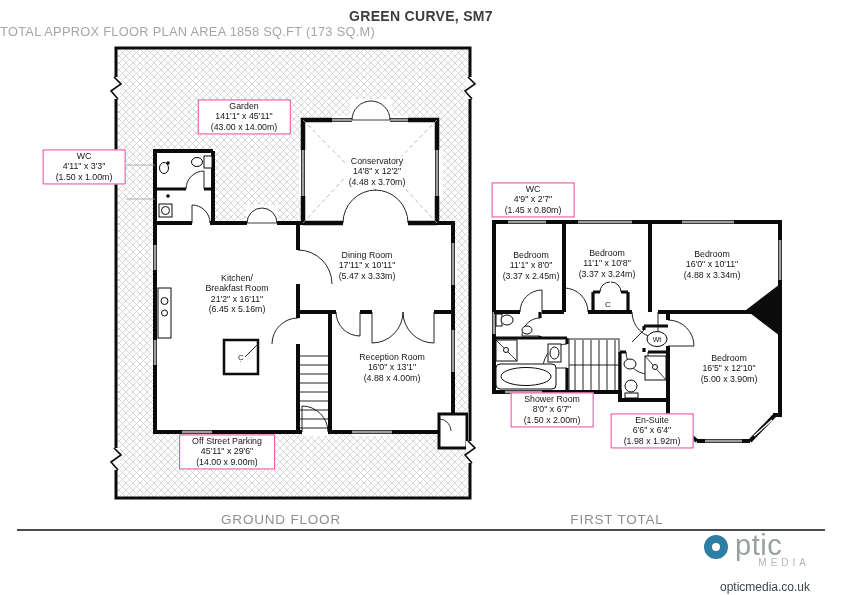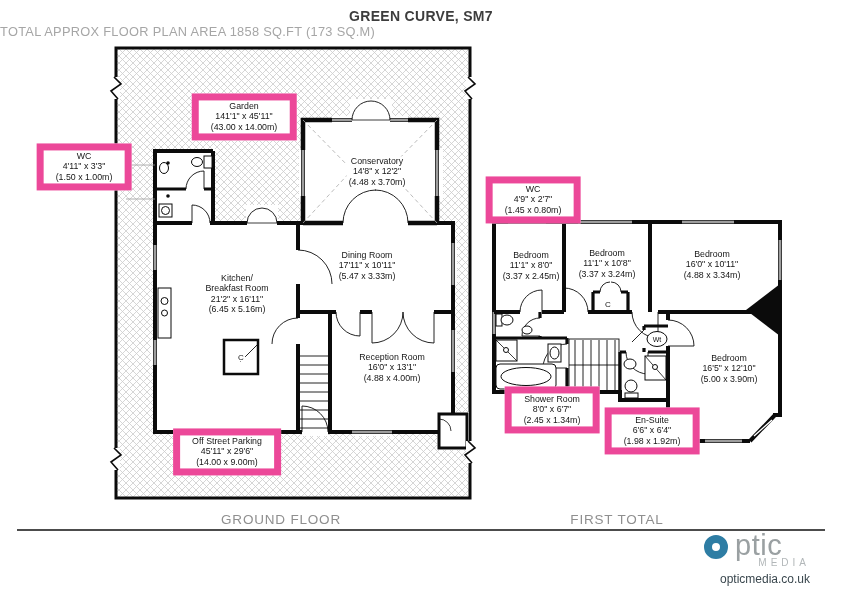--- a/index.html
+++ b/index.html
@@ -3,32 +3,32 @@
 <meta charset="utf-8">
 <style>
   *{box-sizing:border-box}
   html,body{margin:0;padding:0;background:#fff}
   body{font-family:"Liberation Sans",sans-serif}
   #canvas{position:relative;width:842px;height:595px;background:#fff;overflow:hidden}
   #plan-svg{position:absolute;left:0;top:0}
   .hdr-title{position:absolute;top:8px;left:0;right:0;text-align:center;font-size:14px;font-weight:bold;color:#3d3d3d;letter-spacing:.3px}
   .hdr-sub{position:absolute;top:24px;left:0;right:10px;text-align:left;font-size:12.8px;color:#a6a6a6;letter-spacing:.3px}
   .room-label{position:absolute;transform:translate(-50%,-50%);text-align:center;font-size:8.8px;line-height:1.18;color:#151515;white-space:nowrap;background:#fff;padding:0 2px;z-index:5}
-  .room-label.boxed{border:7px solid #ec4899;padding:1px 12px}
+  .room-label.boxed{border:1px solid #ec4899;padding:1px 12px}
   .tiny-label{position:absolute;transform:translate(-50%,-50%);font-size:8px;color:#111;background:#fff;padding:0 1px;z-index:5}
   .tiny-label.nobg{background:transparent;font-size:7px}
   .floor-title{position:absolute;transform:translate(-50%,-50%);font-size:13.5px;color:#8f8f8f;letter-spacing:.8px;z-index:5}
   .footer-line{position:absolute;left:17px;right:17px;top:529px;height:2px;background:#4c4c4c}
   .disclaimer{position:absolute;left:20px;top:537px;width:448px;font-size:9.3px;line-height:1.4;color:#565656}
   .logo{position:absolute;right:16px;top:531px;width:122px;text-align:center;z-index:5}
   .logo-word{display:flex;align-items:center;justify-content:flex-start;gap:7px;height:32px}
   .logo-o{display:inline-block;width:24px;height:24px;border:8px solid #2e7da4;border-radius:50%}
   .logo-rest{font-size:29px;color:#9aa0a2;letter-spacing:.5px;line-height:1;padding-bottom:3px}
   .logo-media{font-size:10px;color:#b2b7b9;letter-spacing:4px;margin-top:-6px;text-align:right;padding-right:16px}
-  .logo-url{font-size:12px;color:#3a474e;margin-top:4px}
+  .logo-url{font-size:12px;color:#3a474e;margin-top:12px}
 </style>
 </head>
 <body>
 
 <div id="canvas">
 
   <svg id="plan-svg" width="842" height="595" viewBox="0 0 842 595">
     <defs>
       <pattern id="xh" width="7" height="7" patternUnits="userSpaceOnUse">
         <path d="M0,7 L7,0 M0,0 L7,7" stroke="#cccccc" stroke-width="0.8"></path>
@@ -292,21 +292,21 @@
     <div>(4.88 x 3.34m)</div>
   </div>
   <div class="room-label" style="left:729px;top:369px">
     <div>Bedroom</div>
     <div>16'5" x 12'10"</div>
     <div>(5.00 x 3.90m)</div>
   </div>
   <div class="room-label boxed" style="left:552px;top:410px">
     <div>Shower Room</div>
     <div>8'0" x 6'7"</div>
-    <div>(2.45 x 1.34m)</div>
+    <div>(1.50 x 2.00m)</div>
   </div>
   <div class="room-label boxed" style="left:652px;top:431px">
     <div>En-Suite</div>
     <div>6'6" x 6'4"</div>
     <div>(1.98 x 1.92m)</div>
   </div>
   <div class="tiny-label" style="left:608px;top:304px">C</div>
   <div class="tiny-label nobg" style="left:657px;top:339px">Wt</div>
 
   <div class="floor-title" style="left:281px;top:519px">GROUND FLOOR</div>

